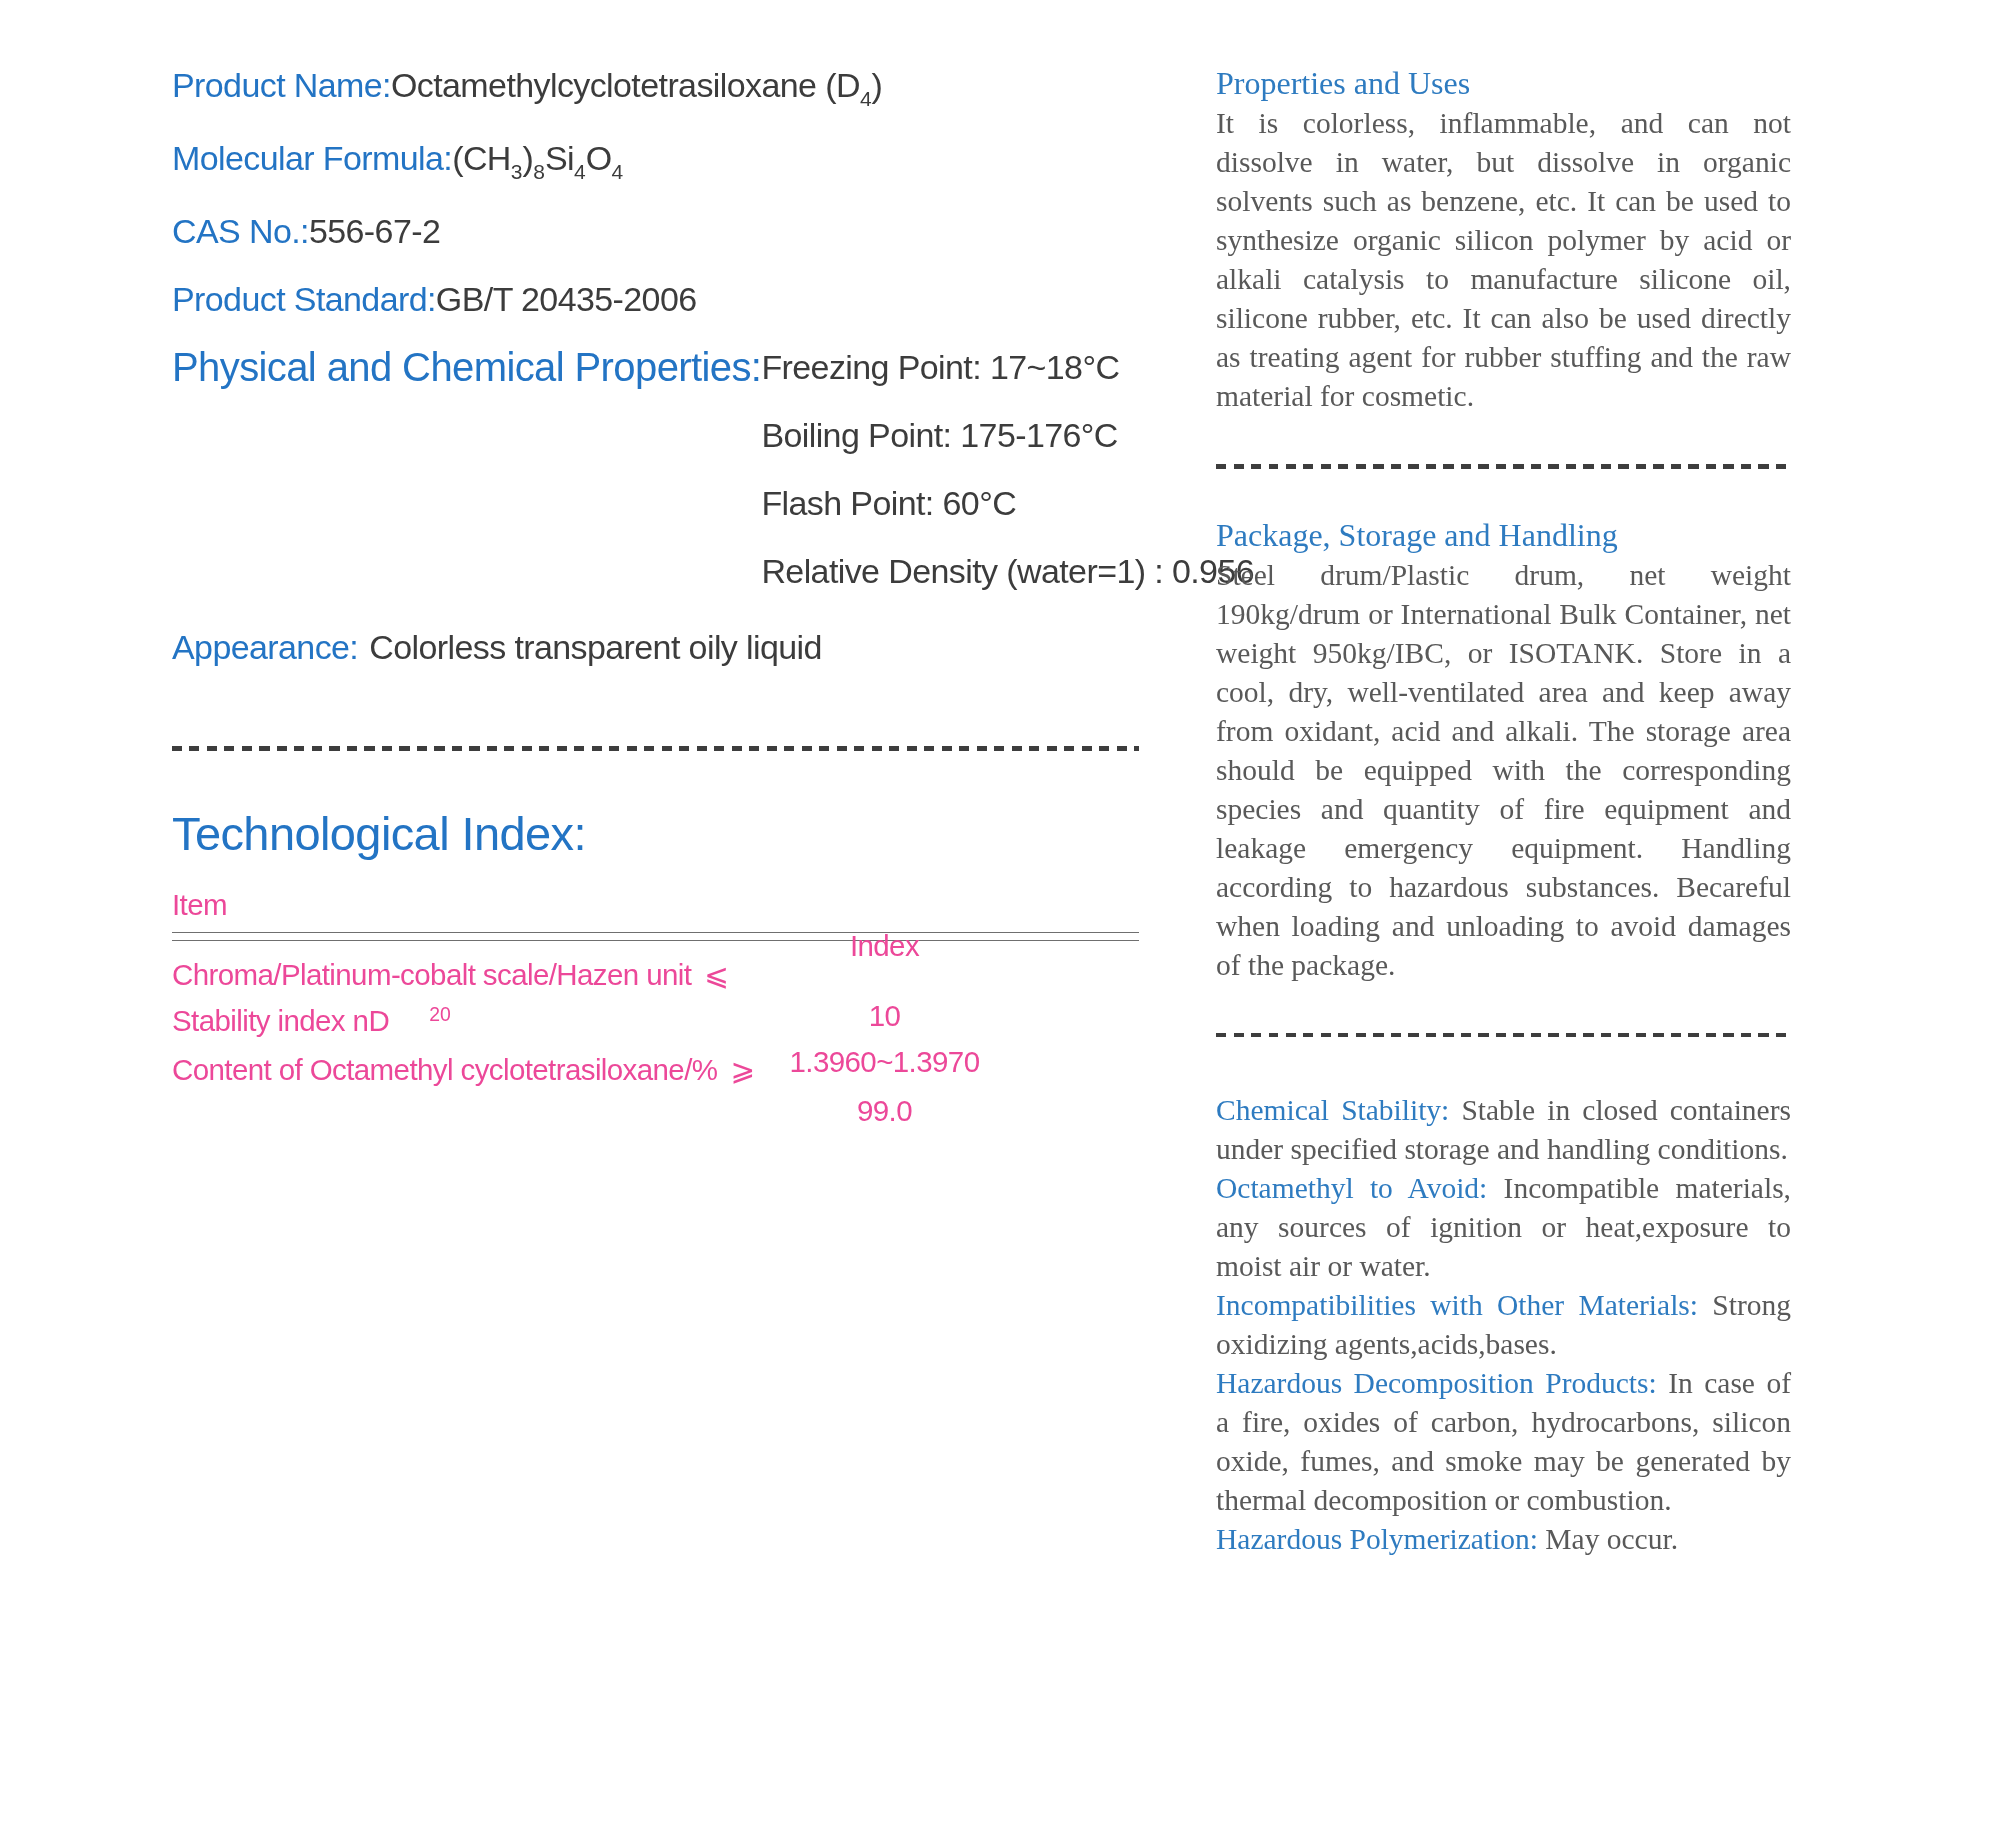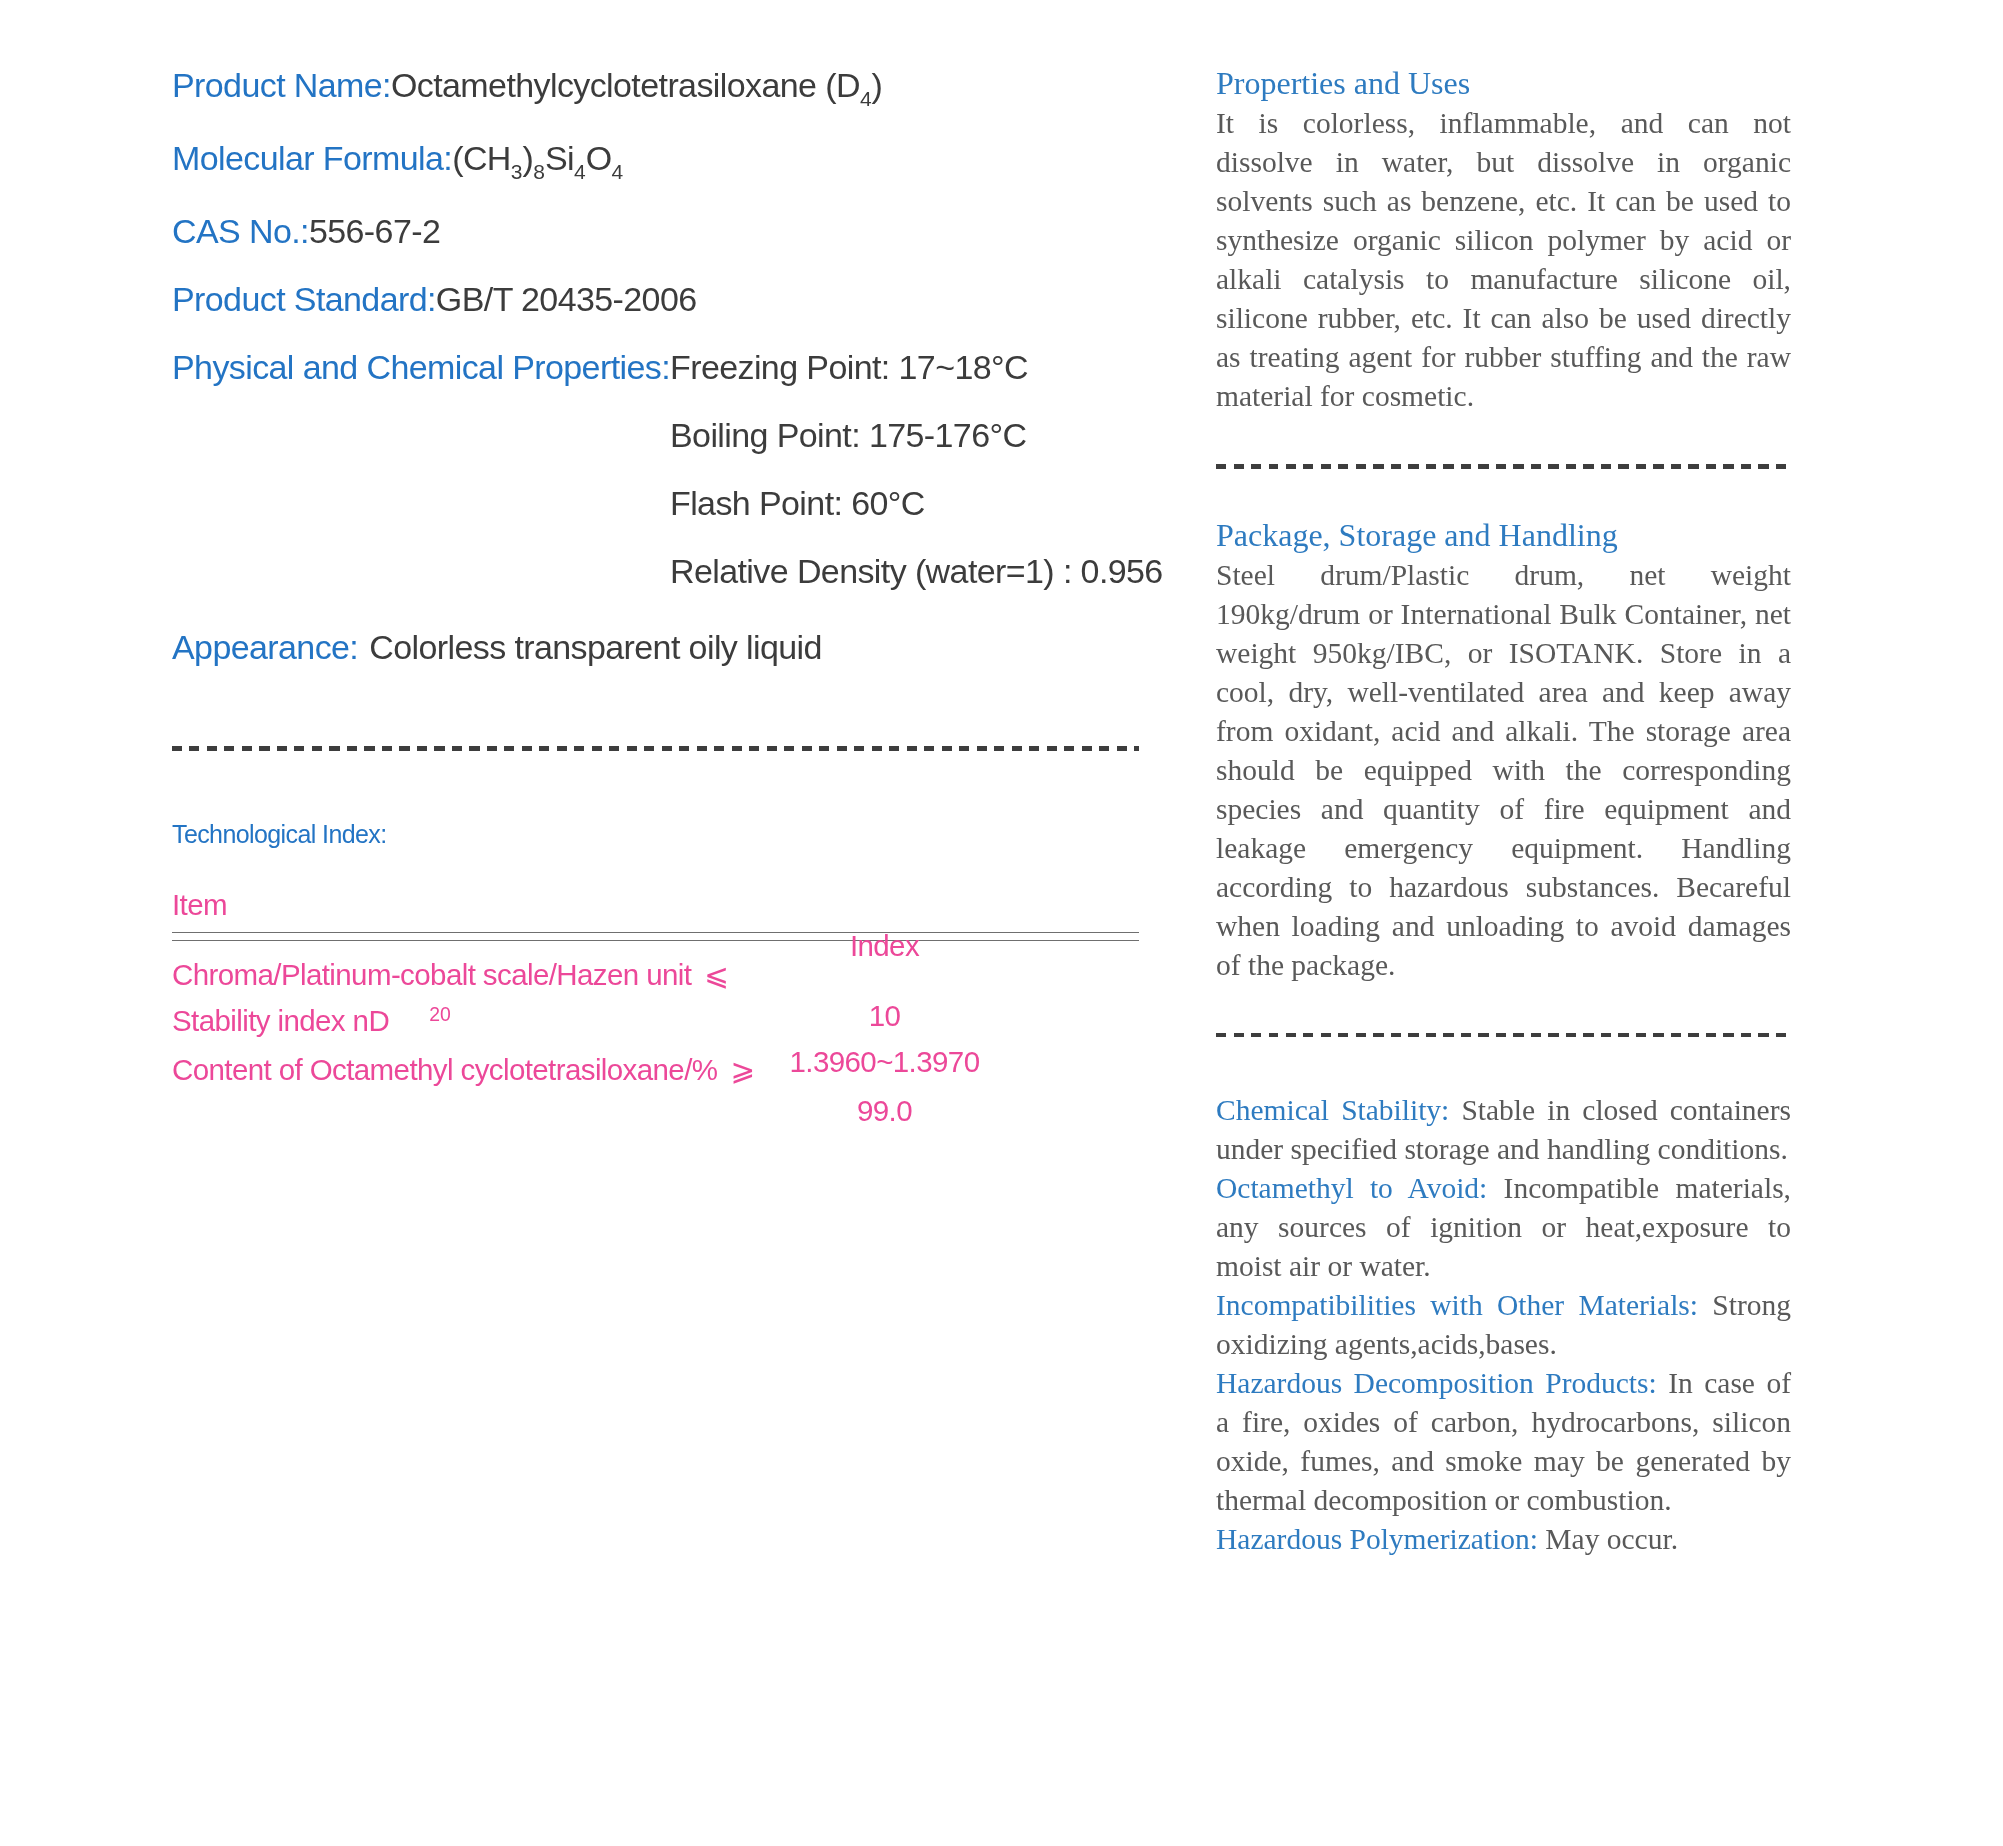--- a/index.html
+++ b/index.html
@@ -40,40 +40,40 @@
     letter-spacing: 0;
   }
   .supsc {
     font-size: 19.4px;
     position: relative;
     top: -10px;
     letter-spacing: 0;
     margin-left: 40px;
   }
   .physchem-row { display: flex; margin-bottom: 20px; }
-  .physchem-row .blbl { flex: none; font-size: 34px; line-height: 48px; }
+  .physchem-row .blbl { flex: none; font-size: 40px; line-height: 48px; }
   .physchem-values { flex: none; }
   .pc-line {
     font-size: 34px;
     line-height: 48px;
     margin-bottom: 20px;
     color: #3c3c3c;
   }
   .pc-line:last-child { margin-bottom: 8px; }
   .appearance-gap { margin-left: 11px; }
 
   .divider {
     height: 4.6px;
     width: 967px;
     background: repeating-linear-gradient(to right, #3d3d3d 0 10px, transparent 10px 17.5px);
   }
   .divider.left-d { margin-top: 75px; }
 
   .tech-head {
-    font-size: 25px;
+    font-size: 47px;
     line-height: 48px;
     font-weight: 400;
     color: #2374c4;
     margin: 59px 0 0 0;
   }
 
   .ti-table {
     width: 967px;
     margin-top: 26px;
     color: #ec4899;

